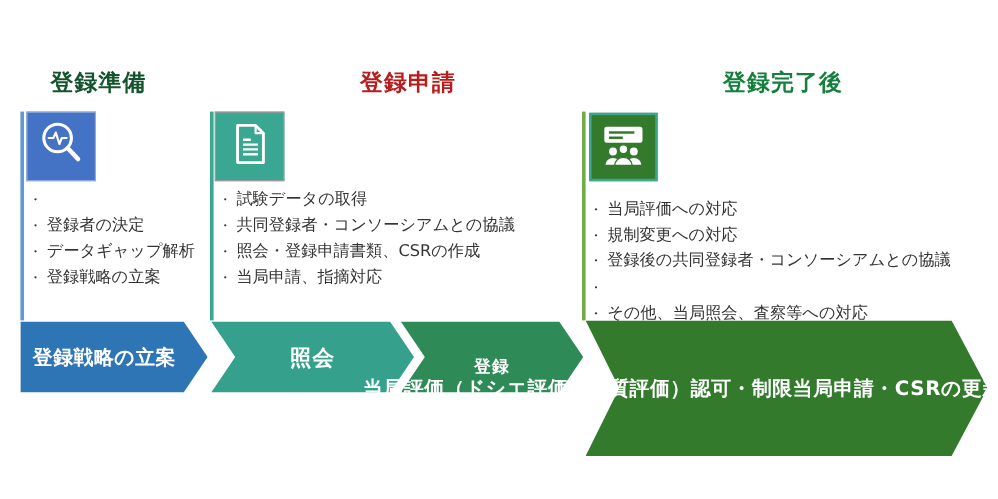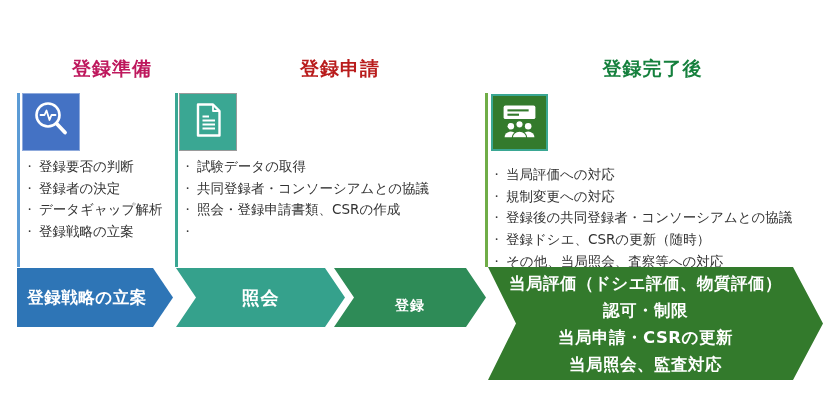--- a/index.html
+++ b/index.html
@@ -1,21 +1,21 @@
 <!DOCTYPE html>
 <html><head>
 <meta charset="utf-8">
 <style>
   html,body{margin:0;padding:0;background:#fff;}
   .canvas{
     position:relative;width:832px;height:416px;background:#ffffff;overflow:hidden;
     font-family:"DejaVu Sans","Liberation Sans",sans-serif;
   }
   .title{position:absolute;top:56px;font-size:19px;font-weight:bold;text-align:center;letter-spacing:1px;white-space:nowrap;}
-  .title-prep{left:33px;width:158px;color:#be185d;}
+  .title-prep{left:3px;width:158px;color:#14532d;}
   .title-app{left:255px;width:170px;color:#b91c1c;}
   .title-post{left:565px;width:175px;color:#15803d;}
 
   .accent{position:absolute;top:93px;height:174px;width:3px;}
   .accent-prep{left:17px;background:#5B9BD5;}
   .accent-app{left:175px;background:#3AA793;}
   .accent-post{left:485px;background:#70AD47;}
 
   .tile{position:absolute;width:56px;height:56px;display:flex;align-items:center;justify-content:center;}
   .tile-prep{left:22px;top:93px;background:#4472C4;border:1px solid #8FAADC;}
@@ -32,21 +32,21 @@
   .arrow-svg{position:absolute;display:block;}
   .svg-a1{left:17px;top:268px;}
   .svg-a2{left:176px;top:268px;}
   .svg-a3{left:334px;top:268px;}
   .svg-a4{left:488px;top:267px;}
 
   .arrow-label{position:absolute;color:#ffffff;font-weight:bold;display:flex;align-items:center;justify-content:center;text-align:center;letter-spacing:1px;white-space:nowrap;}
   .label-a1{left:17px;top:268px;width:140px;height:59px;font-size:16.5px;letter-spacing:0.5px;}
   .label-a2{left:176px;top:268px;width:169px;height:59px;font-size:18px;}
   .label-a3{left:334px;top:268px;width:152px;height:76px;font-size:14px;}
-  .label-a4{left:483px;top:267px;width:325px;height:113px;font-size:16.5px;flex-direction:column;letter-spacing:0.5px;}
+  .label-a4{left:483px;top:267px;width:325px;height:113px;font-size:16.5px;flex-direction:row;letter-spacing:0.5px;}
   .label-a4 .line{line-height:27px;}
 </style>
 </head>
 <body>
 
 <div class="canvas">
 
   <div class="title title-prep">登録準備</div>
   <div class="title title-app">登録申請</div>
   <div class="title title-post">登録完了後</div>
@@ -90,21 +90,20 @@
         <path d="M30 45 a6.5 6 0 0 1 13 0 z" fill="#ffffff"></path>
         <circle cx="27.5" cy="31.5" r="3.8" fill="#ffffff" stroke="#337A2C" stroke-width="1.2"></circle>
         <path d="M20 45.5 a7.5 7 0 0 1 15 0 z" fill="#ffffff" stroke="#337A2C" stroke-width="1.2"></path>
       </svg>
     </span>
   </div>
 
   <div class="bullets bullets-prep">
     <div class="bullet-row">
         <span class="dot">・</span>
-        <span>登録要否の判断</span>
       </div>
     <div class="bullet-row">
         <span class="dot">・</span>
         <span>登録者の決定</span>
       </div>
     <div class="bullet-row">
         <span class="dot">・</span>
         <span>データギャップ解析</span>
       </div>
     <div class="bullet-row">
@@ -121,39 +120,39 @@
     <div class="bullet-row">
         <span class="dot">・</span>
         <span>共同登録者・コンソーシアムとの協議</span>
       </div>
     <div class="bullet-row">
         <span class="dot">・</span>
         <span>照会・登録申請書類、CSRの作成</span>
       </div>
     <div class="bullet-row">
         <span class="dot">・</span>
+        <span>当局申請、指摘対応</span>
       </div>
   </div>
 
   <div class="bullets bullets-post">
     <div class="bullet-row">
         <span class="dot">・</span>
         <span>当局評価への対応</span>
       </div>
     <div class="bullet-row">
         <span class="dot">・</span>
         <span>規制変更への対応</span>
       </div>
     <div class="bullet-row">
         <span class="dot">・</span>
         <span>登録後の共同登録者・コンソーシアムとの協議</span>
       </div>
     <div class="bullet-row">
         <span class="dot">・</span>
-        <span>登録ドシエ、CSRの更新（随時）</span>
       </div>
     <div class="bullet-row">
         <span class="dot">・</span>
         <span>その他、当局照会、査察等への対応</span>
       </div>
   </div>
 
   <svg class="arrow-svg svg-a1" width="156" height="59" viewBox="0 0 156 59">
     <polygon points="0,0 136,0 156,29.5 136,59 0,59" fill="#2E75B6"></polygon>
   </svg>

